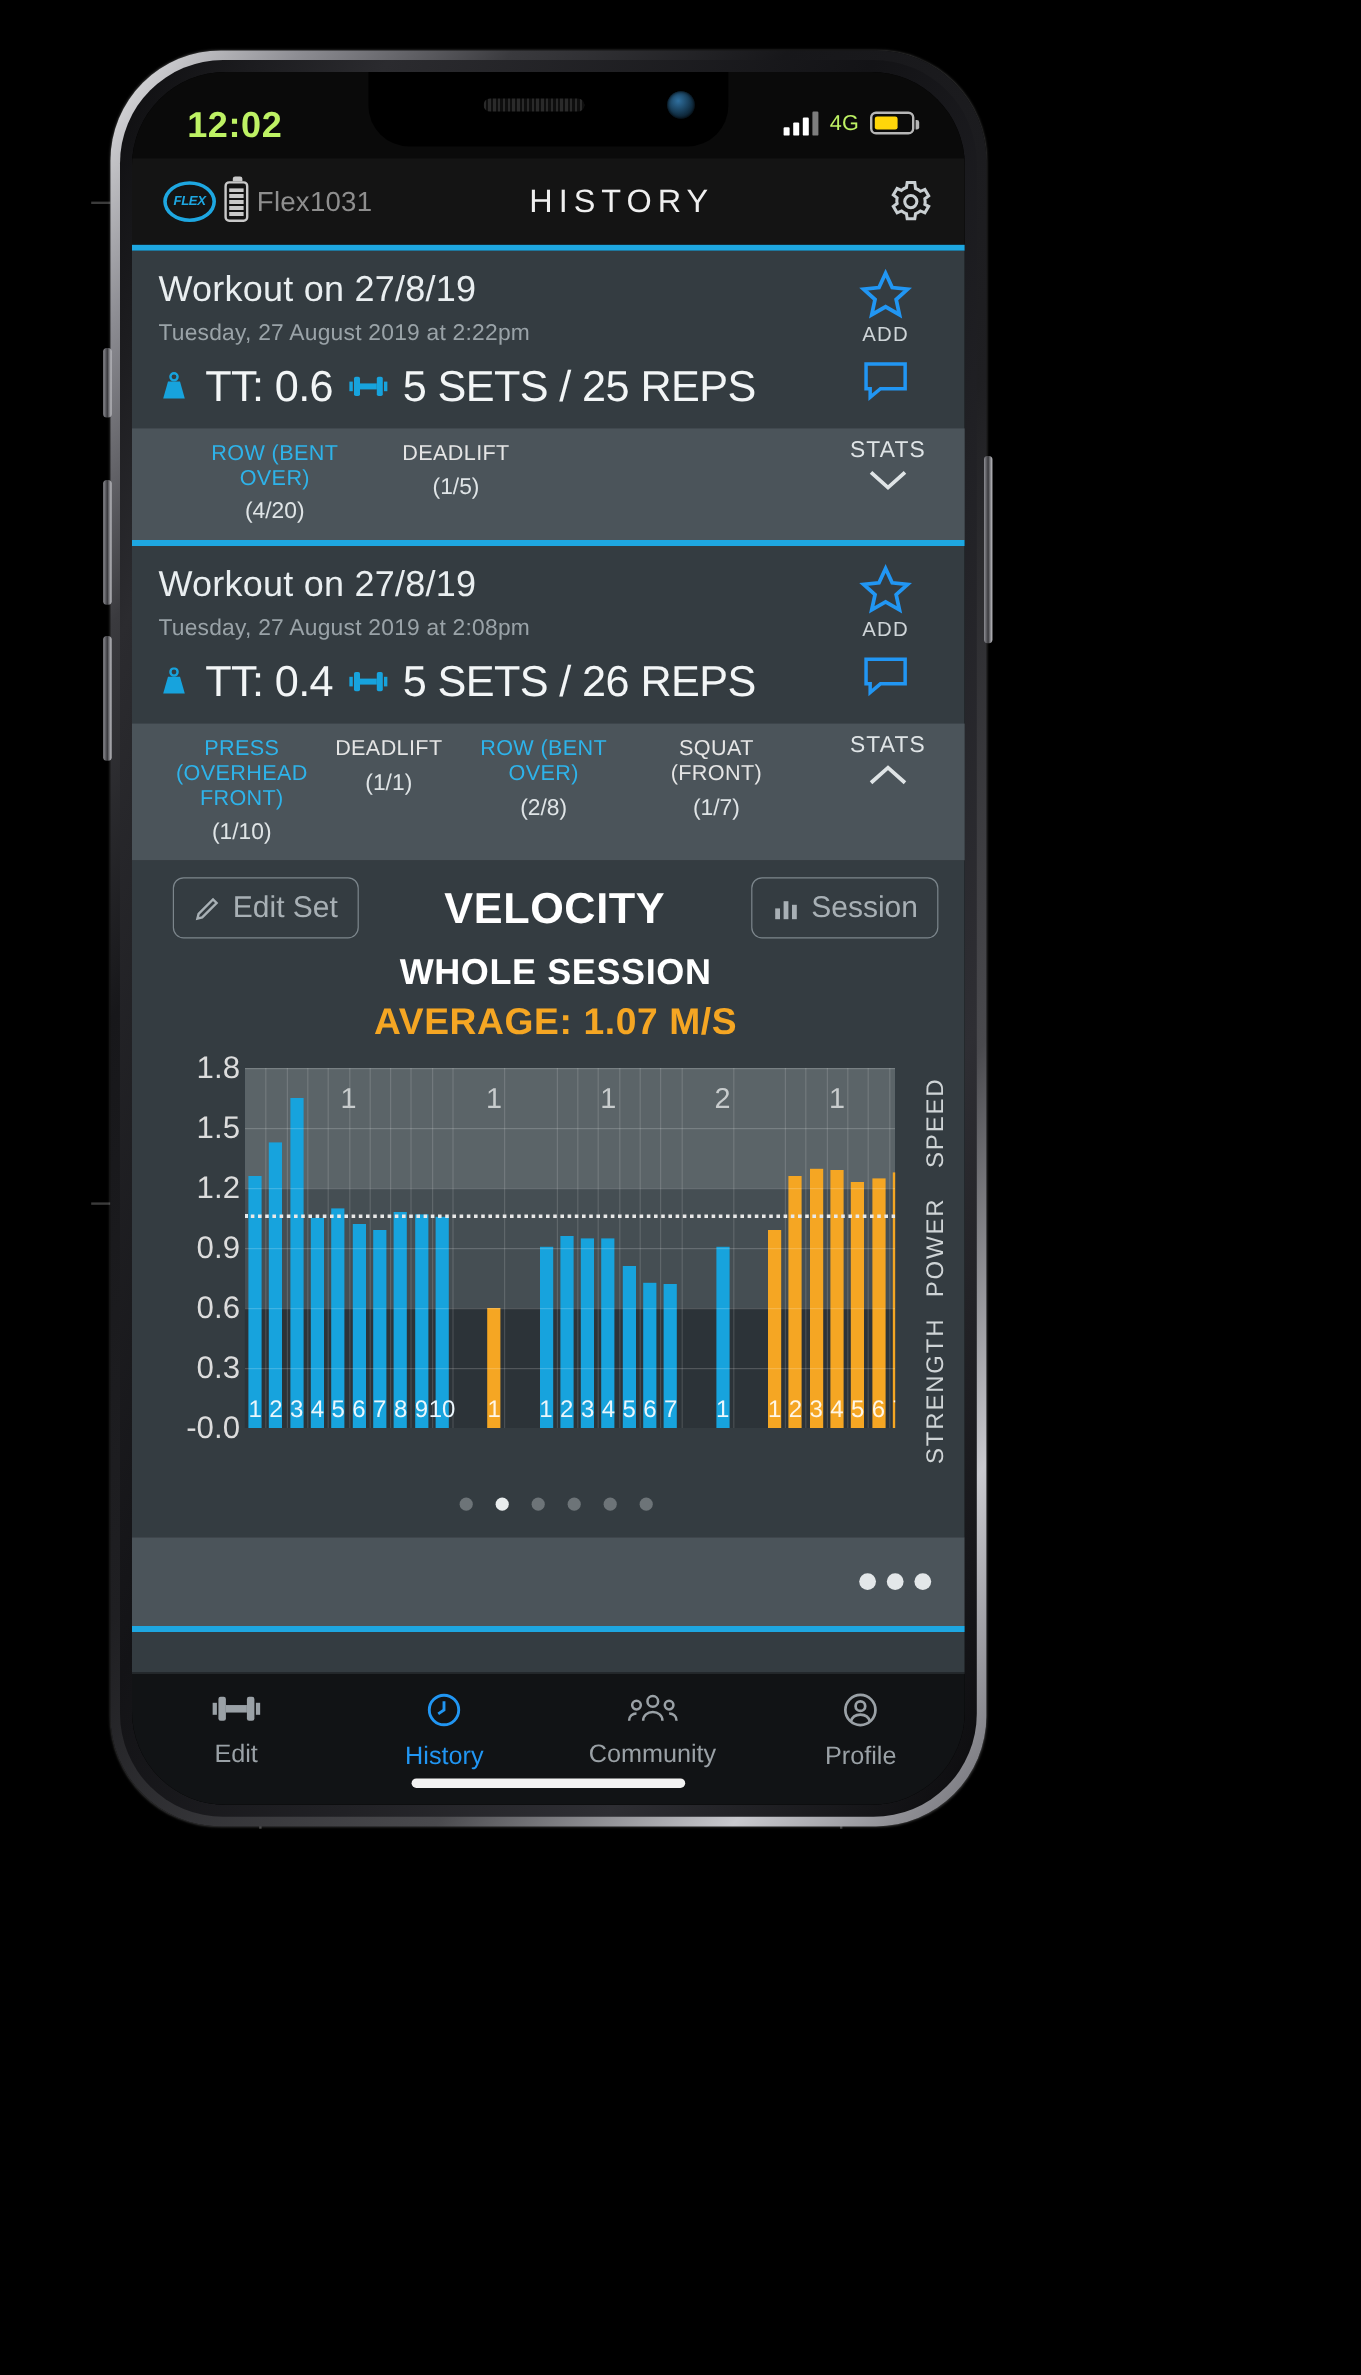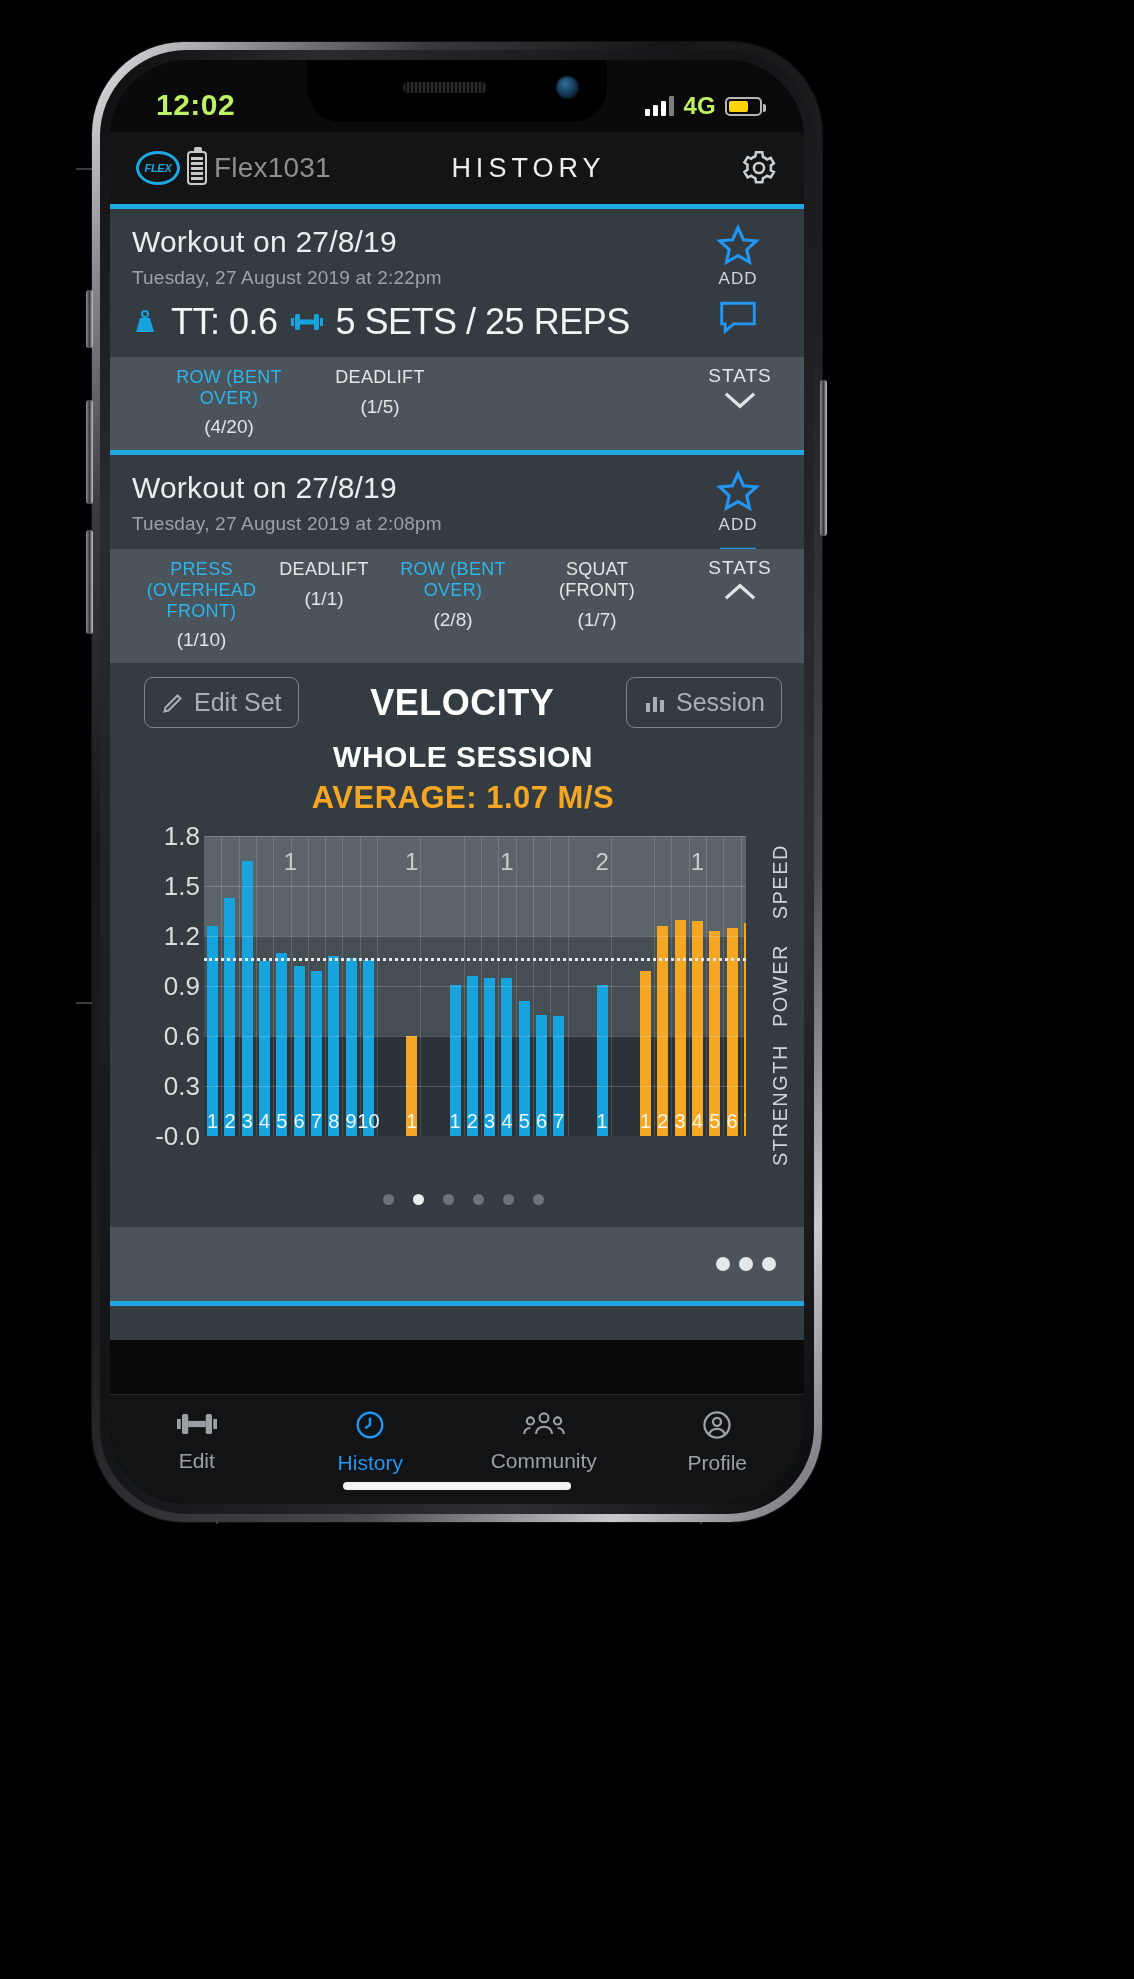--- a/index.html
+++ b/index.html
@@ -52,21 +52,21 @@
     display: flex; align-items: flex-start; justify-content: space-between;
     padding: 28px 42px 0 46px;
     color: #bef264;
   }
   .sb-time { font-size: 30px; font-weight: bold; letter-spacing: .5px; }
   .sb-right { display: flex; align-items: center; gap: 9px; margin-top: 4px; }
   .bars { display: flex; align-items: flex-end; gap: 3px; height: 20px; }
   .bars i { width: 5px; background: #fff; border-radius: 1px; display: block; }
   .bars i:nth-child(1){height:7px}.bars i:nth-child(2){height:11px}
   .bars i:nth-child(3){height:15px}.bars i:nth-child(4){height:20px;background:#7d7d7d}
-  .sb-net { font-size: 24px; font-weight: bold; letter-spacing: .3px; }
+  .sb-net { font-size: 18px; font-weight: normal; letter-spacing: .3px; }
   .batt { position: relative; width: 37px; height: 19px; border: 2px solid #b6b6b6; border-radius: 5px; }
   .batt::after { content:''; position:absolute; right:-6px; top:5px; width:3px; height:8px; background:#b6b6b6; border-radius:0 2px 2px 0;}
   .batt i { position:absolute; left:2px; top:2px; bottom:2px; width:19px; background:#ffd60a; border-radius:2px; display:block;}
 
   
   .notch {
     position: absolute; top: 0; left: 50%; transform: translateX(-50%);
     width: 300px; height: 62px; background: #000;
     border-bottom-left-radius: 34px; border-bottom-right-radius: 34px;
   }
@@ -85,21 +85,21 @@
   .dev { display: flex; align-items: center; gap: 7px; text-align: center; }
   .flex-logo {
     width: 44px; height: 34px; border-radius: 50%;
     border: 3px solid #1ea7e1; display: flex; align-items: center; justify-content: center;
   }
   .flex-logo span { color:#1ea7e1; font-size:11px; font-weight:bold; font-style:italic; letter-spacing:-.3px; }
   .dev-batt { position: relative; width: 20px; height: 34px; border: 2px solid #c9c9c9; border-radius: 4px; }
   .dev-batt::before { content:''; position:absolute; top:-6px; left:5px; width:8px; height:4px; background:#c9c9c9; border-radius:2px 2px 0 0;}
   .dev-batt i { position:absolute; left:2px; right:2px; bottom:2px; height:24px; display:block;
     background: repeating-linear-gradient(180deg,#c9c9c9 0 3px,transparent 3px 5px); }
-  .dev-name { color:#8e8e8e; font-size:28px; letter-spacing:.2px; }
+  .dev-name { color:#8e8e8e; font-size:23px; letter-spacing:.2px; }
   .app-title { flex:1; text-align:center; color:#efefef; font-size:27px; letter-spacing:5px; font-weight:300; margin-left:-14px;}
   .gear { width:38px;height:38px;position:relative; }
 
   
   .content { position: absolute; top: 144px; left: 0; right: 0; bottom: 110px; background:#0a0a0a; }
 
   .accent-rule { height: 5px; background: #1ea7e1; }
 
   .card { background: #343c41; }
   .card-head { padding: 16px 22px 14px 22px; position: relative; }
@@ -292,20 +292,35 @@
             </div>
           </div>
         </div>
 
         <div class="accent-rule"></div>
 
         <div class="card">
           <div class="card-head">
             <div class="wk-title">Workout on 27/8/19</div>
             <div class="wk-sub">Tuesday, 27 August 2019 at 2:08pm</div>
+            <div class="wk-stats">
+              <svg class="ic-weight" viewBox="0 0 26 24">
+                <circle cx="13" cy="4" r="3" fill="none" stroke="#17a3dd" stroke-width="2"></circle>
+                <path d="M8 8h10l4 14H4z" fill="#17a3dd"></path>
+              </svg>
+              <span class="tt">TT: 0.4</span>
+              <svg class="ic-dumb" viewBox="0 0 32 22">
+                <rect x="0" y="7" width="3" height="8" fill="#17a3dd"></rect>
+                <rect x="4" y="3" width="5" height="16" rx="1.5" fill="#17a3dd"></rect>
+                <rect x="9" y="8.5" width="14" height="5" fill="#17a3dd"></rect>
+                <rect x="23" y="3" width="5" height="16" rx="1.5" fill="#17a3dd"></rect>
+                <rect x="29" y="7" width="3" height="8" fill="#17a3dd"></rect>
+              </svg>
+              <span class="sets">5 SETS / 26 REPS</span>
+            </div>
             <div class="card-actions">
               <svg class="star" width="46" height="44" viewBox="0 0 24 24" fill="none" stroke="#2196f3" stroke-width="1.7">
                 <polygon points="12,2.6 15,9.1 22,9.8 16.8,14.5 18.3,21.4 12,17.8 5.7,21.4 7.2,14.5 2,9.8 9,9.1"></polygon>
               </svg>
               <div class="add-lbl">ADD</div>
               <svg class="bubble" width="42" height="36" viewBox="0 0 24 21" fill="none" stroke="#2196f3" stroke-width="1.7">
                 <path d="M2.5 2.5h19v12h-12l-5 4.2v-4.2h-2z"></path>
               </svg>
             </div>
           </div>

